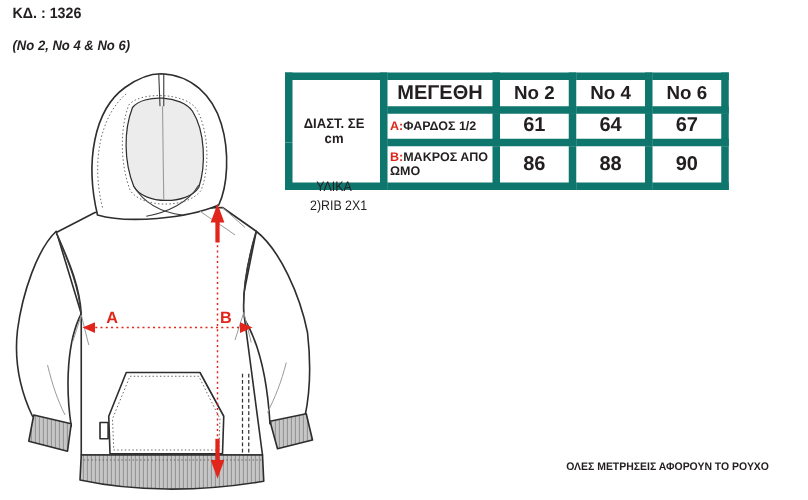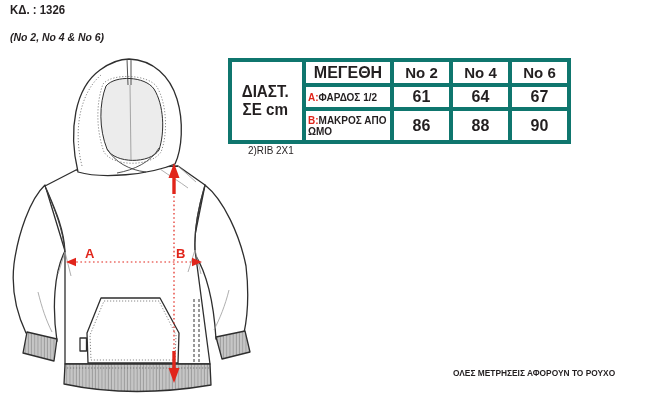--- a/index.html
+++ b/index.html
@@ -14,24 +14,24 @@
 
   .code-label{left:10px;top:3px;font-size:12px;font-weight:bold;text-align:right;}
   .desc{left:10px;top:17px;font-size:10.8px;font-weight:bold;}
   .sizes-note{left:10px;top:31px;font-size:11px;font-weight:bold;font-style:italic;}
 
   table.size-table{
     position:absolute;left:228px;top:58px;border-collapse:collapse;
     table-layout:fixed;
   }
   .size-table td,.size-table th{
-    border:4px solid #0f766e;padding:0;vertical-align:middle;
+    border:6px solid #0f766e;padding:0;vertical-align:middle;
     font-weight:bold;color:#231f20;overflow:hidden;
   }
-  .size-table .corner{width:70px;font-size:16px;text-align:center;border-radius:22px;}
+  .size-table .corner{width:70px;font-size:11px;text-align:center;border-radius:22px;}
   .size-table .hdr-main{width:84px;font-size:16px;text-align:center;height:21px;}
   .size-table .hdr-size{width:55px;font-size:15px;text-align:center;}
   .size-table .row-label{font-size:10px;text-align:left;padding:1px 0 1px 2px;line-height:11px;margin-top:40px;}
   .size-table .val{font-size:16px;text-align:center;}
   .size-table tr.rA td{height:18px;}
   .size-table tr.rB td{height:27px;}
   .red{color:#e1251b;}
 
   .materials{left:248px;top:143px;font-size:11px;line-height:15.2px;}
   .materials .mat-title{margin-left:5px;}
@@ -73,20 +73,21 @@
     <tr class="rB">
       <td class="row-label"><span class="red">Β:</span><span>ΜΑΚΡΟΣ ΑΠΟ ΩΜΟ</span></td>
       <td class="val">86</td>
       <td class="val">88</td>
       <td class="val">90</td>
     </tr>
   </tbody>
     </table>
 
   <div class="abs materials">
+    <div class="mat-title"><span class="cond">ΥΛΙΚΑ</span></div>
     <div><span class="cond">2)RIB 2X1</span></div>
   </div>
 
   <div class="abs tolerance">
     <div class="cond95">
       <div>ΟΛΕΣ ΜΕΤΡΗΣΕΙΣ ΑΦΟΡΟΥΝ ΤΟ ΡΟΥΧΟ</div>
       
       
       
       

